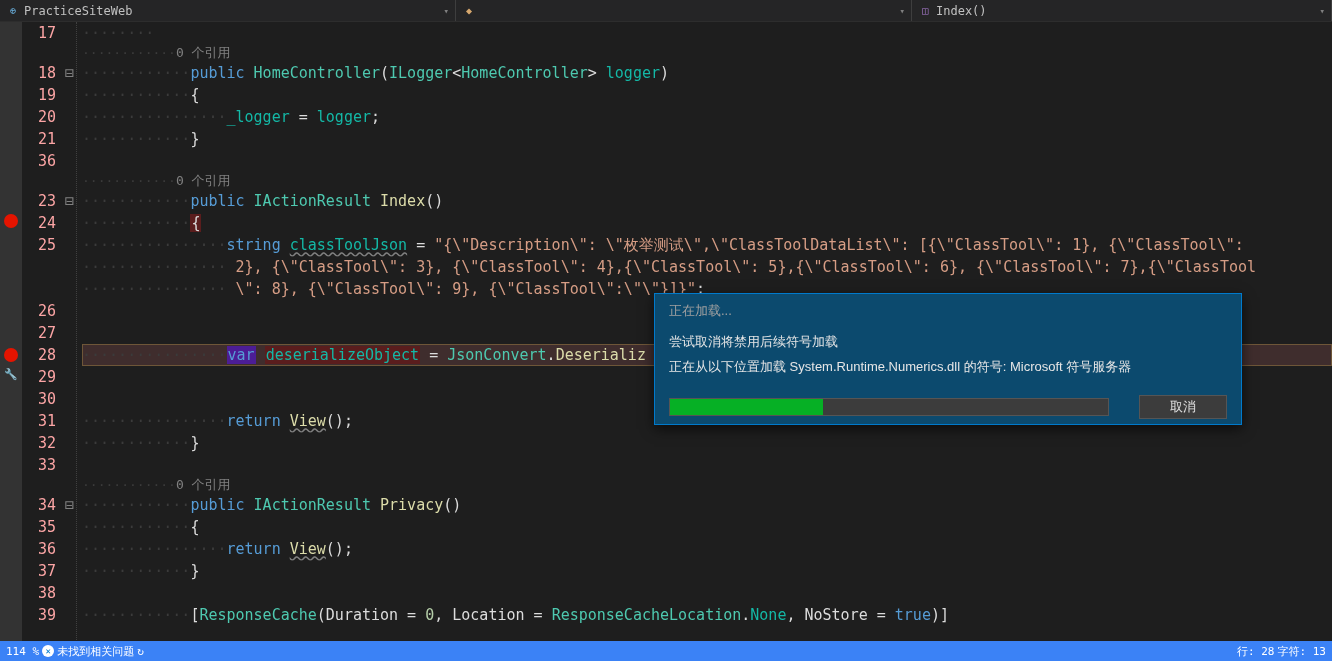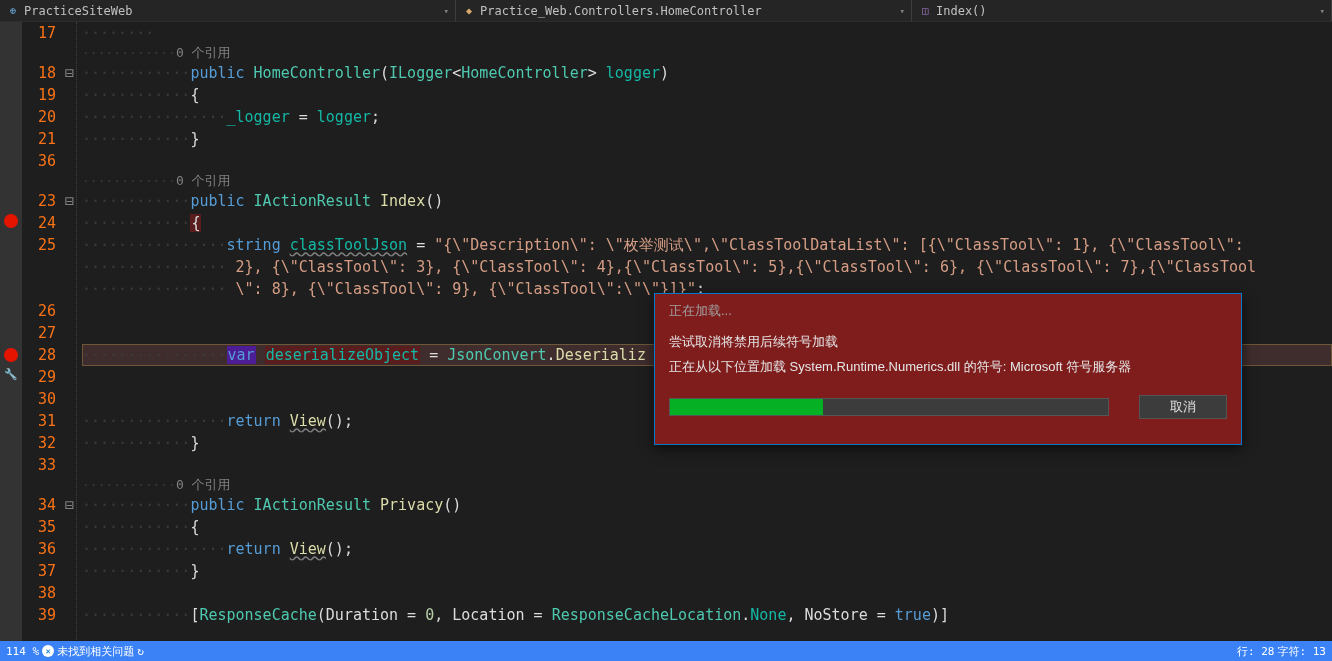--- a/index.html
+++ b/index.html
@@ -6,41 +6,41 @@
 body { font-family:Consolas,'Microsoft YaHei',monospace; background:#1e1e1e; color:#dcdcdc; width:1332px; height:661px; overflow:hidden; position:relative; font-size:14px; }
 .breadcrumb { display:flex; height:22px; background:#1e1e1e; border-bottom:1px solid #2d2d2d; }
 .bc-item { display:flex; align-items:center; flex:1; padding:0 6px; background:#252526; border-right:1px solid #3e3e3e; font-size:12px; color:#c0c0c0; gap:4px; }
 .bc-item.last{flex:0 0 420px;}
 .bc-chev { margin-left:auto; color:#808080; font-size:9px; }
 .editor { display:flex; height:620px; position:relative; }
 .margin { display:flex; }
 .bp-col { width:22px; background:#333333; }
 .bp-col .bp { width:14px; height:14px; background:#e51400; border-radius:50%; margin:2px auto; }
 .hammer { color:#808080; font-size:11px; text-align:center; }
-.ln-col { width:40px; background:#1e1e1e; text-align:right; padding-right:6px; color:#f97316; }
+.ln-col { width:40px; background:#1e1e1e; text-align:right; padding-right:6px; color:#fca5a5; }
 .exp-col { width:14px; background:#1e1e1e; color:#808080; text-align:center; font-size:10px; }
 .ind-col { width:6px; background:#1e1e1e; border-left:1px dotted #404040; }
 .row { height:22px; line-height:22px; font-size:15px; }
 .row.short { height:18px; line-height:18px; font-size:13px; }
 .code { flex:1; background:#1e1e1e; overflow:hidden; position:relative; }
 .cl { height:22px; line-height:22px; white-space:pre; font-size:15px; position:relative; }
 .cl.short{height:18px;line-height:18px;font-size:13px;color:#808080;}
 .cl.exec { background:#3f2d2d; box-shadow:0 0 0 1px #6e5638 inset; }
 .ws{color:#3b3b3b;}
 .kw{color:#569cd6;}
 .ty{color:#4ec9b0;}
 .id{color:#14b8a6;}
 .mt{color:#dcdcaa;}
 .st{color:#d69d85;}
 .nm{color:#b5cea8;}
 .pn{color:#dcdcdc;}
 .ul{text-decoration:underline wavy #808080;}
 .var-hl{background:#4c1d95;padding:0 1px;}
 .err{background:#5a1d1d;padding:0 1px;}
-.dialog { position:absolute; top:293px; left:654px; width:588px; height:152px; background:#7f1d1d; border:1px solid #007acc; box-shadow:0 4px 12px rgba(0,0,0,.6); z-index:10; padding:0; font-family:'Microsoft YaHei',sans-serif; font-size:13px; }
+.dialog { position:absolute; top:293px; left:654px; width:588px; height:132px; background:#0c4a6e; border:1px solid #007acc; box-shadow:0 4px 12px rgba(0,0,0,.6); z-index:10; padding:0; font-family:'Microsoft YaHei',sans-serif; font-size:13px; }
 .dlg-title { padding:8px 14px 4px; color:#a0a0a0; }
 .dlg-body { padding:6px 14px; color:#e6e6e6; line-height:1.9; }
 .dlg-foot { display:flex; align-items:center; padding:10px 14px; gap:30px; }
 .prog { flex:1; height:18px; background:#3c3c3c; border:1px solid #555; position:relative; overflow:hidden; }
 .prog::after{content:"";position:absolute;left:0;top:0;height:100%;width:35%;background:#06b025;}
 .btn { width:88px; height:24px; background:#3c3c3c; border:1px solid #555; color:#e0e0e0; text-align:center; line-height:22px; font-size:13px; cursor:pointer; }
 .status { position:absolute; bottom:0; left:0; right:0; height:20px; background:#3b82f6; display:flex; align-items:center; color:#fff; font-size:11px; padding:0 6px; gap:3px; }
 .status .err-i{width:12px;height:12px;background:#fff;color:#007acc;border-radius:50%;text-align:center;line-height:12px;font-size:9px;font-weight:bold;}
 .status .sp{flex:1;}
 .ico{display:inline-flex;width:14px;height:14px;align-items:center;justify-content:center;font-size:10px;}
@@ -49,21 +49,20 @@
 <body>
 
 <div class="breadcrumb">
   <div class="bc-item">
     <span class="ico" style="color:#6ab0de">⊕</span>
     <span>PracticeSiteWeb</span>
     <span class="bc-chev">▾</span>
   </div>
   <div class="bc-item">
     <span class="ico" style="color:#d7a86e">◆</span>
-    <span>Practice_Web.Controllers.HomeController</span>
     <span class="bc-chev">▾</span>
   </div>
   <div class="bc-item last">
     <span class="ico" style="color:#b180d7">◫</span>
     <span>Index()</span>
     <span class="bc-chev">▾</span>
   </div>
 </div>
 
 <div class="editor">

